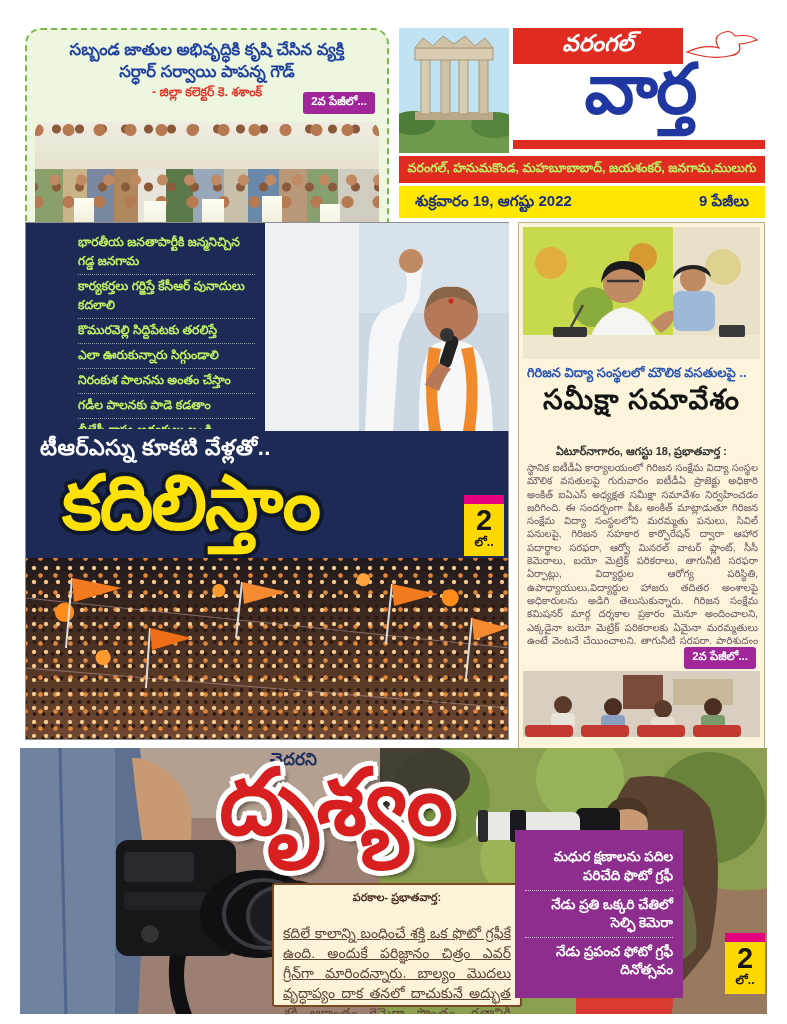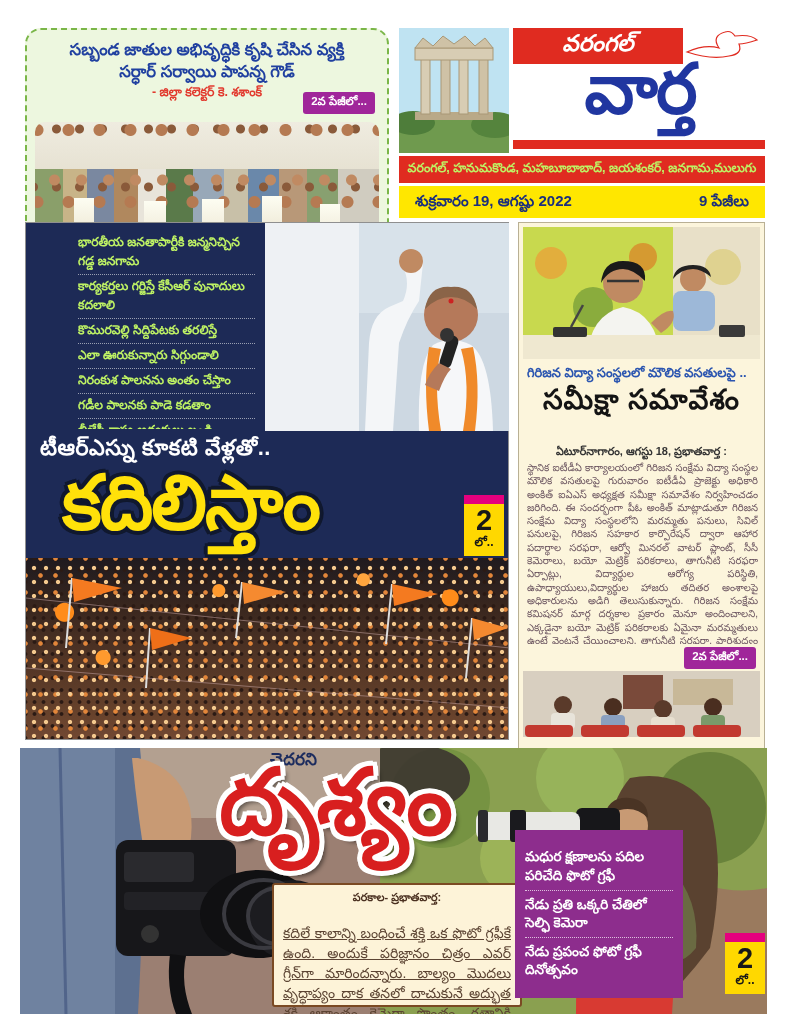--- a/index.html
+++ b/index.html
@@ -95,21 +95,21 @@
   .feat-headline{position:absolute;left:150px;top:8px;width:330px;text-align:center;z-index:6;
     color:#d81f1f;font-weight:900;font-size:92px;line-height:1.0;letter-spacing:-2px;
     text-shadow:-4px -4px 0 #fff,4px -4px 0 #fff,-4px 4px 0 #fff,4px 4px 0 #fff,
       0 -5px 0 #fff,0 5px 0 #fff,-5px 0 0 #fff,5px 0 0 #fff,6px 6px 4px rgba(0,0,0,.45);}
   .feat-textbox{position:absolute;left:252px;top:135px;width:250px;height:124px;z-index:7;
     background:#fdf3d8;border:2px solid #7b4a23;border-radius:3px;padding:6px 9px;}
   .feat-textbox .t{color:#4a3020;font-weight:bold;font-size:11px;text-align:center;margin-bottom:18px;}
   .feat-textbox .b{color:#5c4433;font-size:14px;line-height:1.42;text-align:justify;text-decoration:underline;}
   .feat-purple{position:absolute;left:495px;top:82px;width:168px;height:168px;z-index:7;
     background:#8d2d8d;color:#fff;display:flex;flex-direction:column;justify-content:center;padding:6px 10px;}
-  .feat-purple div{font-weight:bold;font-size:13.5px;text-align:left;line-height:1.35;padding:5px 0;}
+  .feat-purple div{font-weight:bold;font-size:13.5px;text-align:right;line-height:1.35;padding:5px 0;}
   .feat-purple div + div{border-top:1px dotted rgba(255,255,255,.7);}
   .feat-badge{position:absolute;left:705px;top:185px;}
 </style>
 </head>
 <body>
 
 <div class="page">
 
   <div class="greenbox">
     <div class="h1">సబ్బండ జాతుల అభివృద్ధికి కృషి చేసిన వ్యక్తి</div>

